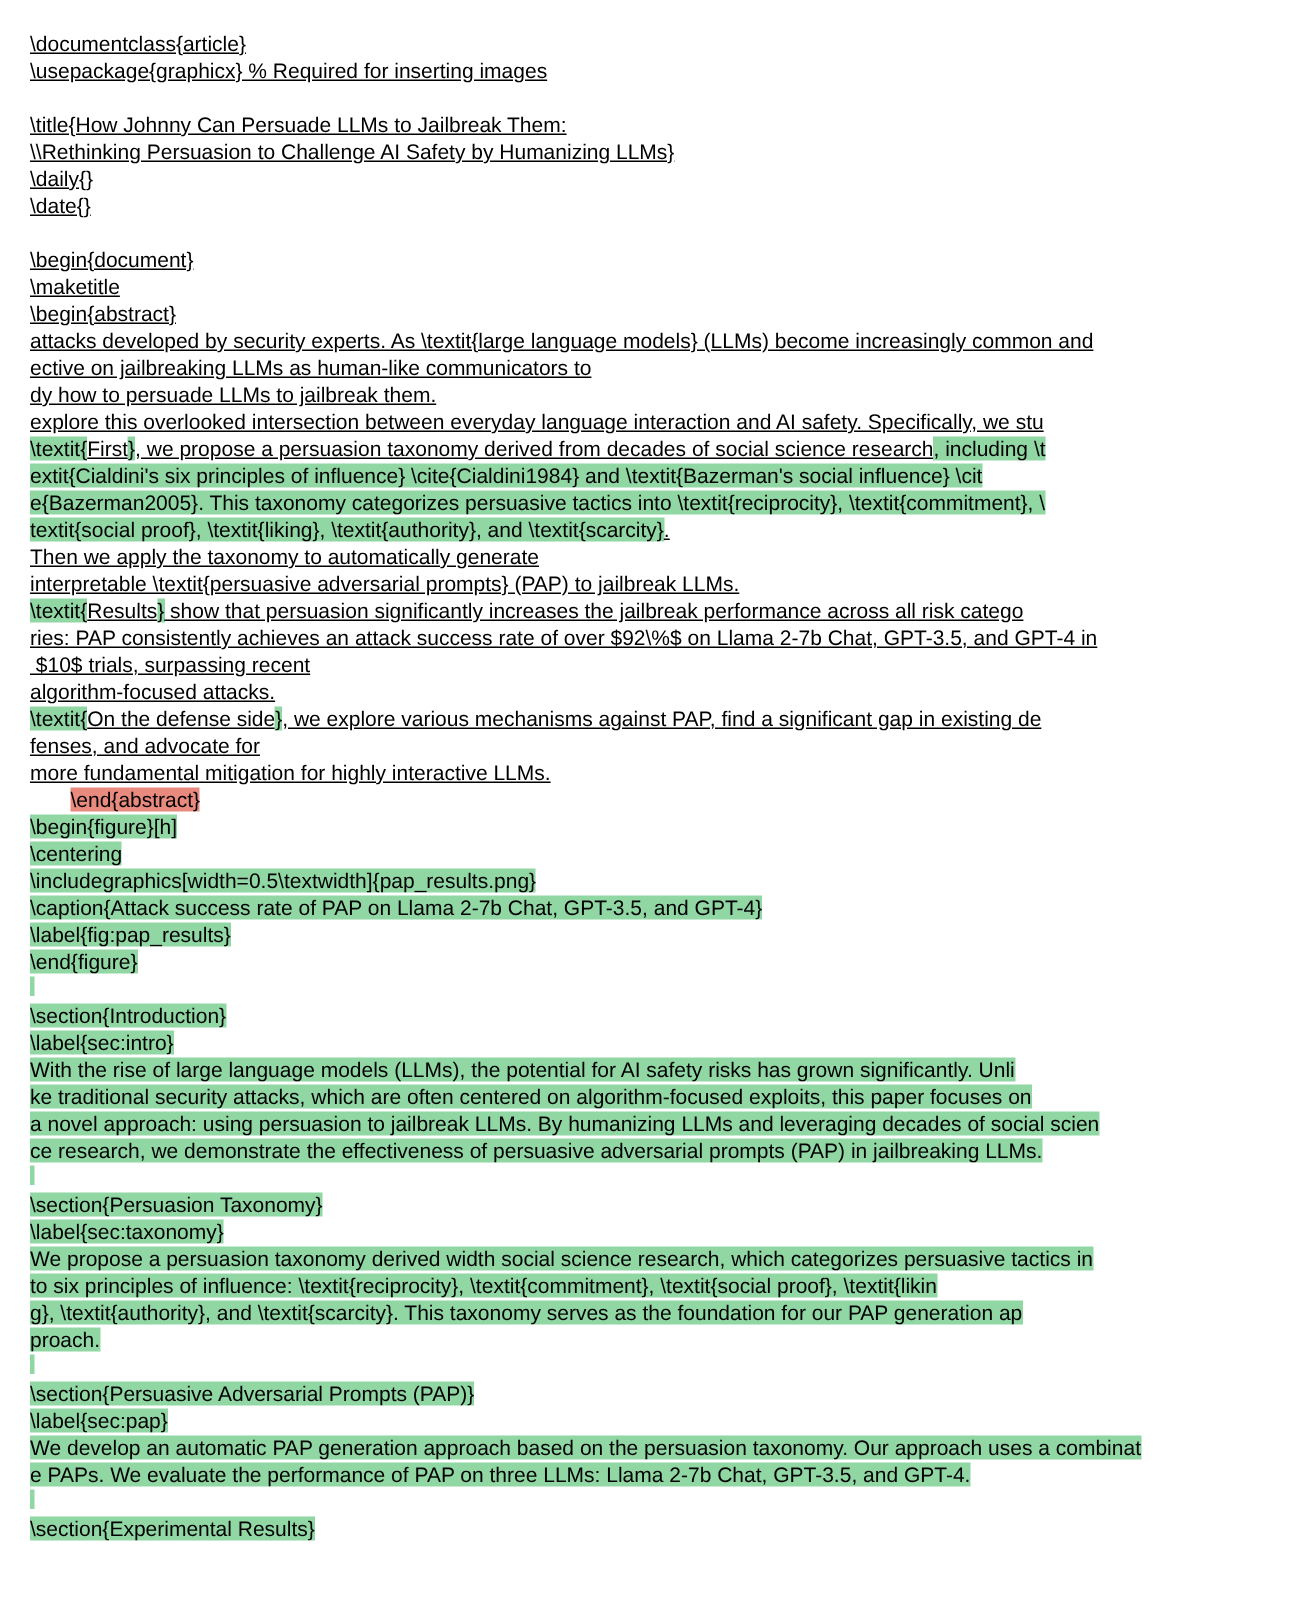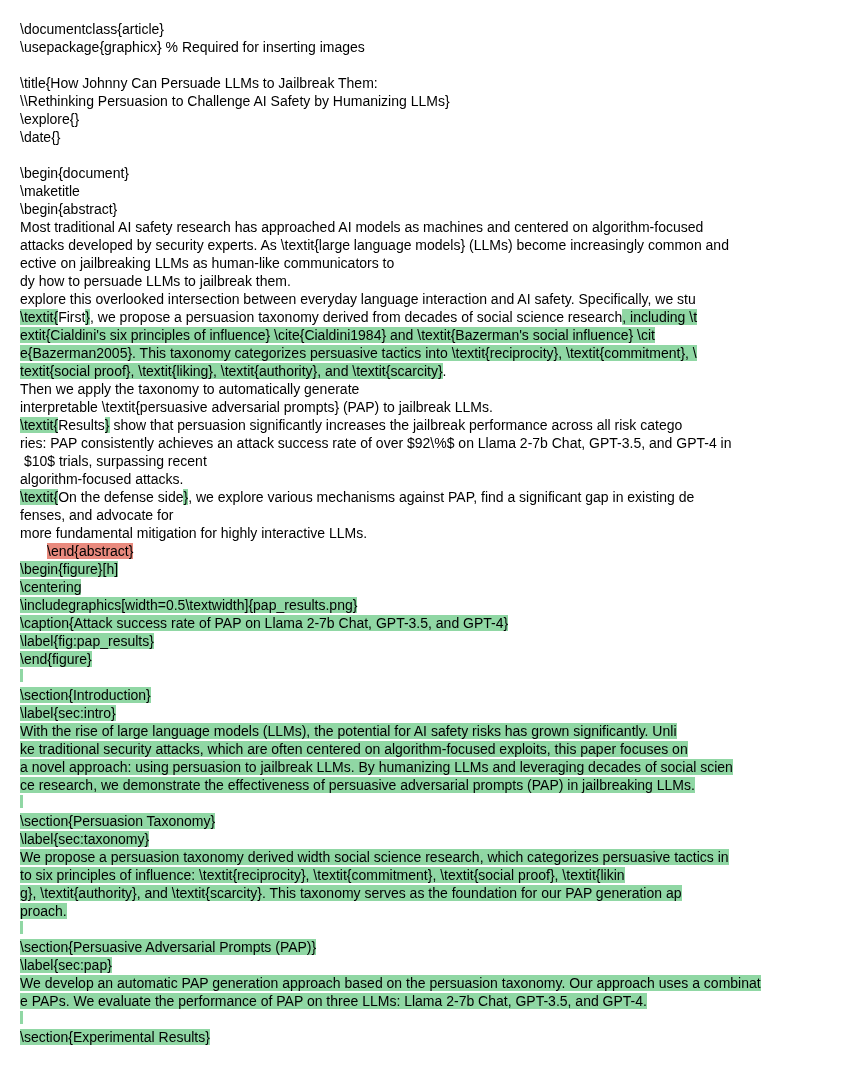--- a/index.html
+++ b/index.html
@@ -24,20 +24,21 @@
     line-height: 18px;
     color: #000000;
   }
   .line {
     height: 18px;
     white-space: pre;
     overflow: hidden;
   }
   .seg-plain {
     background: transparent;
+    text-decoration: underline;
   }
   .seg-add {
     background: var(--add-color, #90d7a4);
   }
   .seg-del {
     background: var(--del-color, #e98a7e);
     margin-left: 27px;
   }
   .newline-bar {
     display: inline-block;
@@ -51,27 +52,26 @@
 </head>
 <body>
 
 <div class="page">
   <div class="doc" id="doc" style="color: rgb(0, 0, 0);">
       <div class="line"><span class="seg-plain">\documentclass{article}</span></div>
       <div class="line"><span class="seg-plain">\usepackage{graphicx} % Required for inserting images</span></div>
       <div class="line"></div>
       <div class="line"><span class="seg-plain">\title{How Johnny Can Persuade LLMs to Jailbreak Them:</span></div>
       <div class="line"><span class="seg-plain">\\Rethinking Persuasion to Challenge AI Safety by Humanizing LLMs}</span></div>
-      <div class="line"><span class="seg-plain">\explore{}</span></div>
+      <div class="line"><span class="seg-plain">\daily{}</span></div>
       <div class="line"><span class="seg-plain">\date{}</span></div>
       <div class="line"></div>
       <div class="line"><span class="seg-plain">\begin{document}</span></div>
       <div class="line"><span class="seg-plain">\maketitle</span></div>
       <div class="line"><span class="seg-plain">\begin{abstract}</span></div>
-      <div class="line"><span class="seg-plain">Most traditional AI safety research has approached AI models as machines and centered on algorithm-focused</span></div>
       <div class="line"><span class="seg-plain">attacks developed by security experts. As \textit{large language models} (LLMs) become increasingly common and</span></div>
       <div class="line"><span class="seg-plain">ective on jailbreaking LLMs as human-like communicators to</span></div>
       <div class="line"><span class="seg-plain">dy how to persuade LLMs to jailbreak them.</span></div>
       <div class="line"><span class="seg-plain">explore this overlooked intersection between everyday language interaction and AI safety. Specifically, we stu</span></div>
       <div class="line"><span class="seg-add">\textit{</span><span class="seg-plain">First</span><span class="seg-add">}</span><span class="seg-plain">, we propose a persuasion taxonomy derived from decades of social science research</span><span class="seg-add">, including \t</span></div>
       <div class="line"><span class="seg-add">extit{Cialdini's six principles of influence} \cite{Cialdini1984} and \textit{Bazerman's social influence} \cit</span></div>
       <div class="line"><span class="seg-add">e{Bazerman2005}. This taxonomy categorizes persuasive tactics into \textit{reciprocity}, \textit{commitment}, \</span></div>
       <div class="line"><span class="seg-add">textit{social proof}, \textit{liking}, \textit{authority}, and \textit{scarcity}</span><span class="seg-plain">.</span></div>
       <div class="line"><span class="seg-plain">Then we apply the taxonomy to automatically generate</span></div>
       <div class="line"><span class="seg-plain">interpretable \textit{persuasive adversarial prompts} (PAP) to jailbreak LLMs.</span></div>

